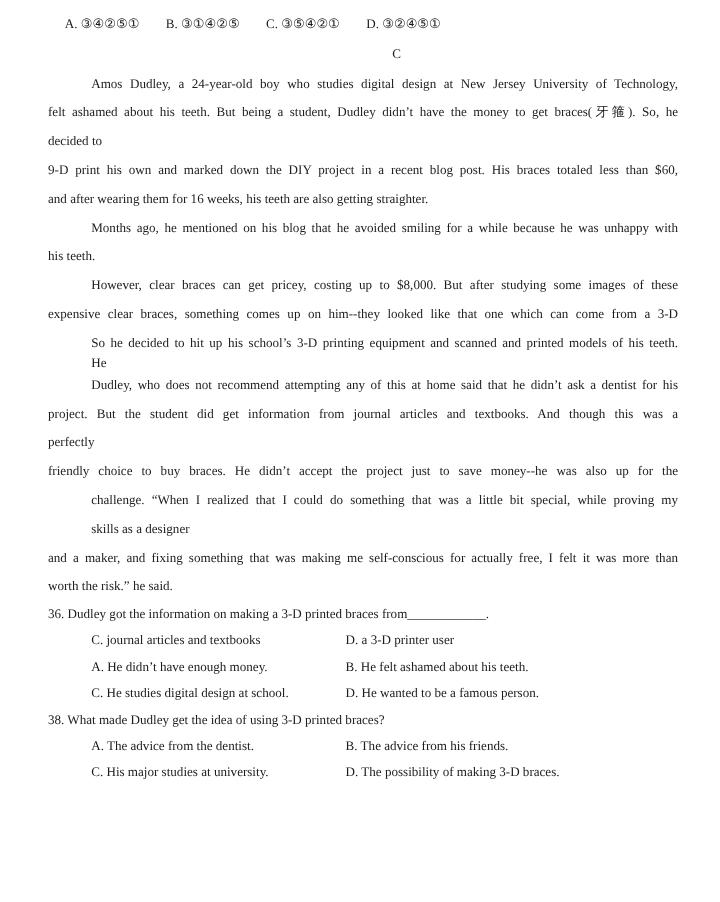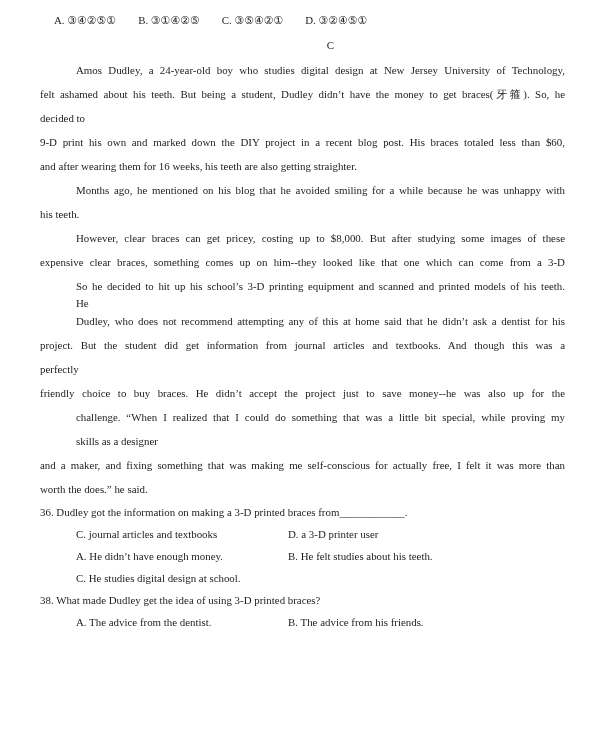--- a/index.html
+++ b/index.html
@@ -56,42 +56,47 @@
     <div class="line j">expensive clear braces, something comes up on him--they looked like that one which can come from a 3-D</div>
     <div class="line ind j">So he decided to hit up his school’s 3-D printing equipment and scanned and printed models of his teeth.</div>
     <div class="line tight ind">He</div>
     <div class="line ind j">Dudley, who does not recommend attempting any of this at home said that he didn’t ask a dentist for his</div>
     <div class="line j">project. But the student did get information from journal articles and textbooks. And though this was a</div>
     <div class="line">perfectly</div>
     <div class="line j">friendly choice to buy braces. He didn’t accept the project just to save money--he was also up for the</div>
     <div class="line ind j">challenge. “When I realized that I could do something that was a little bit special, while proving my</div>
     <div class="line ind">skills as a designer</div>
     <div class="line j">and a maker, and fixing something that was making me self-conscious for actually free, I felt it was more than</div>
-    <div class="line">worth the does.” he said.</div>
+    <div class="line">worth the risk.” he said.</div>
   </div>
 
   <div>
     <div class="qline">36. Dudley got the information on making a 3-D printed braces from____________.</div>
     <div class="optrow">
       <span class="c1">C. journal articles and textbooks</span>
       <span class="c2">D. a 3-D printer user</span>
     </div>
   </div>
 
   <div>
     <div class="optrow">
       <span class="c1">A. He didn’t have enough money.</span>
-      <span class="c2">B. He felt studies about his teeth.</span>
+      <span class="c2">B. He felt ashamed about his teeth.</span>
     </div>
     <div class="optrow">
       <span class="c1">C. He studies digital design at school.</span>
+      <span class="c2">D. He wanted to be a famous person.</span>
     </div>
   </div>
 
   <div>
     <div class="qline">38. What made Dudley get the idea of using 3-D printed braces?</div>
     <div class="optrow">
       <span class="c1">A. The advice from the dentist.</span>
       <span class="c2">B. The advice from his friends.</span>
     </div>
+    <div class="optrow">
+      <span class="c1">C. His major studies at university.</span>
+      <span class="c2">D. The possibility of making 3-D braces.</span>
+    </div>
   </div>
 
 </div>
 
 </body></html>

